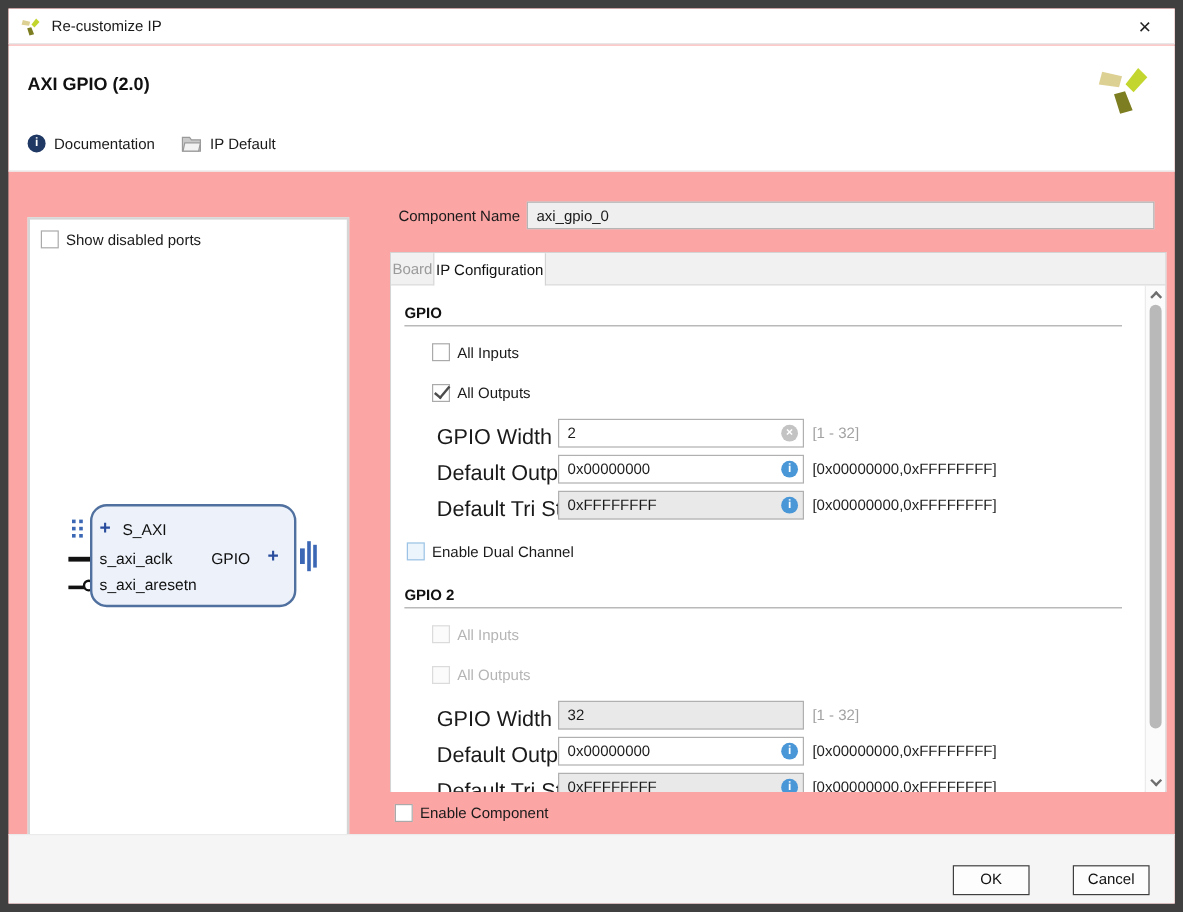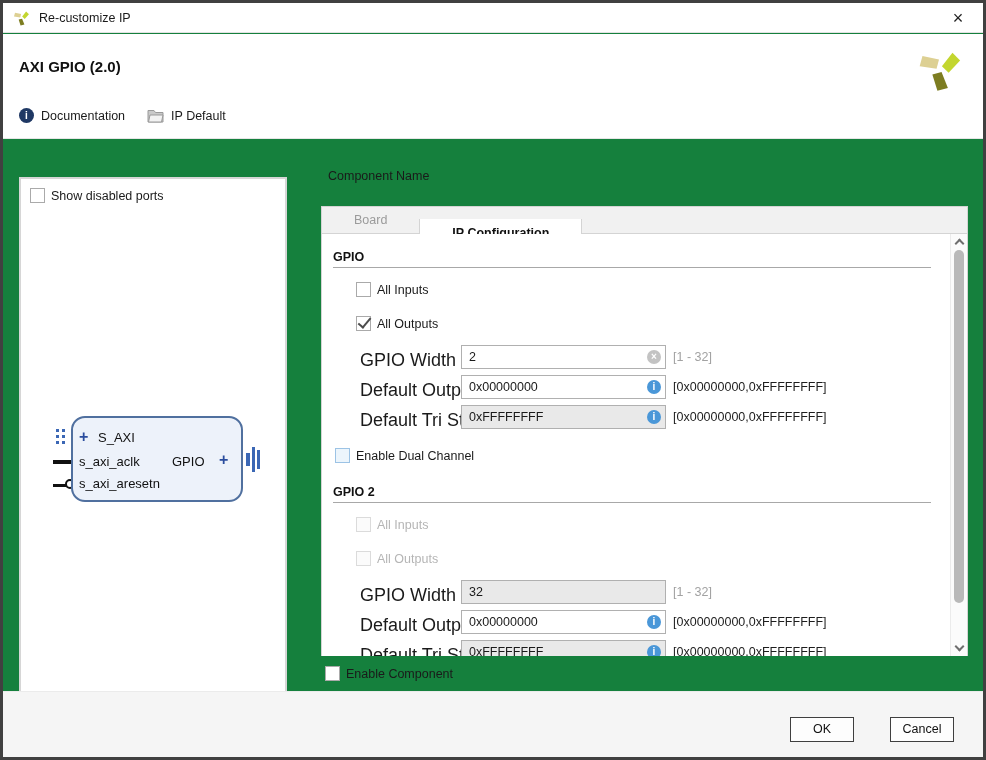--- a/index.html
+++ b/index.html
@@ -1,17 +1,17 @@
 <!DOCTYPE html>
 <html><head>
 <meta charset="utf-8">
 <style>
   * { box-sizing: border-box; margin: 0; padding: 0; }
   html,body { width:986px; height:760px; font-family:"Liberation Sans", sans-serif; background:#e6e6e6; }
-  .window { position:relative; width:986px; height:760px; background:#15803d; border:3px solid #404040; overflow:hidden; }
+  .window { position:relative; width:986px; height:760px; background:#fca5a5; border:7px solid #404040; overflow:hidden; }
 
   
   .titlebar { position:absolute; left:0; top:0; width:100%; height:30px; background:#fff; border-bottom:1px solid #e2e2e2; display:flex; align-items:center; padding-left:10px; }
   .titlebar .app-icon { width:17px; height:17px; margin-right:9px; }
   .titlebar .title { font-size:12.5px; color:#1a1a1a; }
   .close-btn { position:absolute; right:12px; top:3px; width:26px; height:24px; text-align:center; line-height:24px; font-size:18px; color:#222; cursor:pointer; }
 
   
   .header { position:absolute; left:0; top:31px; width:100%; height:105px; background:#fff; border-bottom:1px solid #e6e6e6; }
   .ip-title { position:absolute; left:16px; top:24px; font-size:15px; font-weight:bold; color:#111; }
@@ -37,23 +37,23 @@
   .stub-rst-circle { position:absolute; left:44px; top:300px; width:10px; height:10px; border:2px solid #111; border-radius:50%; background:#fff; }
   .busbar { position:absolute; background:#3b67b5; }
 
   
   .comp-label { position:absolute; left:325px; top:166px; font-size:12.5px; color:#1a1a1a; }
   .comp-field { position:absolute; left:432px; top:161px; width:523px; height:23px; border:1px solid #b5b5b5; background:#efefef; font-family:"Liberation Sans",sans-serif; font-size:12.5px; color:#1a1a1a; padding:0 7px; }
 
   
   .tab-panel { position:absolute; left:318px; top:203px; width:647px; height:450px; border:1px solid #d4d4d4; background:#fff; }
   .tab-bar { position:absolute; left:0; top:0; right:0; height:27px; background:#f1f1f1; border-bottom:1px solid #d4d4d4; display:flex; }
-  .tab { font-size:12.5px; display:flex; align-items:center; padding:0 32px; }
+  .tab { font-size:12.5px; display:flex; align-items:center; padding:0 1px; }
   .tab.inactive { color:#9b9b9b; }
-  .tab.active { background:#fff; font-weight:bold; color:#111; border-left:1px solid #d4d4d4; border-right:1px solid #d4d4d4; height:28px;margin-top:12px; }
+  .tab.active { background:#fff; font-weight:normal; color:#111; border-left:1px solid #d4d4d4; border-right:1px solid #d4d4d4; height:28px; }
   .tab-content { position:absolute; left:0; top:27px; width:628px; height:422px; overflow:hidden; background:#fff; }
 
   .sec-title { position:absolute; font-size:12.5px; font-weight:bold; color:#111; }
   .sec-hr { position:absolute; left:11px; width:598px; height:1px; background:#a8a8a8; }
 
   .cb { position:absolute; width:15px; height:15px; background:#fff; border:1px solid #aaaaaa; }
   .cb.checked::after { content:""; position:absolute; left:4px; top:-2px; width:5px; height:11px; border:solid #4c4c4c; border-width:0 2px 2px 0; transform:rotate(40deg); }
   .cb.disabled { border-color:#dbdbdb; background:#fbfbfb; }
   .cb.blue { border-color:#9cc3e5; background:#ecf5fc; }
   .cb-label { position:absolute; font-size:12.5px; color:#1a1a1a; white-space:nowrap; }
@@ -142,20 +142,21 @@
     <span class="blk-text" style="left:58px; top:275px;">s_axi_aclk</span>
     <span class="blk-text" style="left:151px; top:275px;">GPIO</span>
     <span class="plus" style="left:198px; top:274px;">+</span>
     <div class="busbar" style="left:225px; top:274px; width:4px; height:13px;"></div>
     <div class="busbar" style="left:231px; top:268px; width:3px; height:25px;"></div>
     <div class="busbar" style="left:236px; top:271px; width:3px; height:19px;"></div>
     <span class="blk-text" style="left:58px; top:297px;">s_axi_aresetn</span>
   </div>
 
   <span class="comp-label">Component Name</span>
+  <input class="comp-field" readonly="" value="axi_gpio_0" style="">
 
   <div class="tab-panel">
     <div class="tab-bar">
       <div class="tab inactive">Board</div>
       <div class="tab active">IP Configuration</div>
     </div>
 
     <div class="tab-content">
 
       <div class="sec-title" style="left:11px; top:16px;">GPIO</div>

